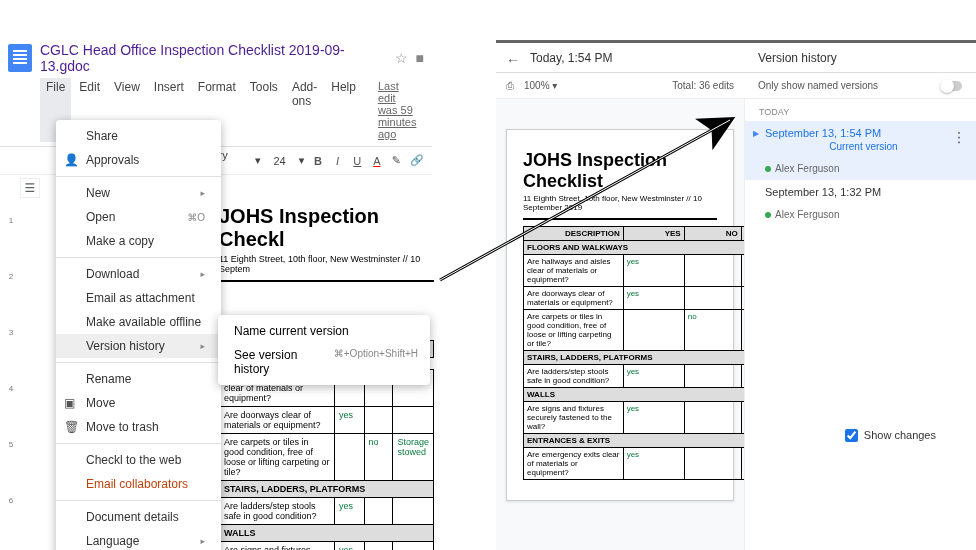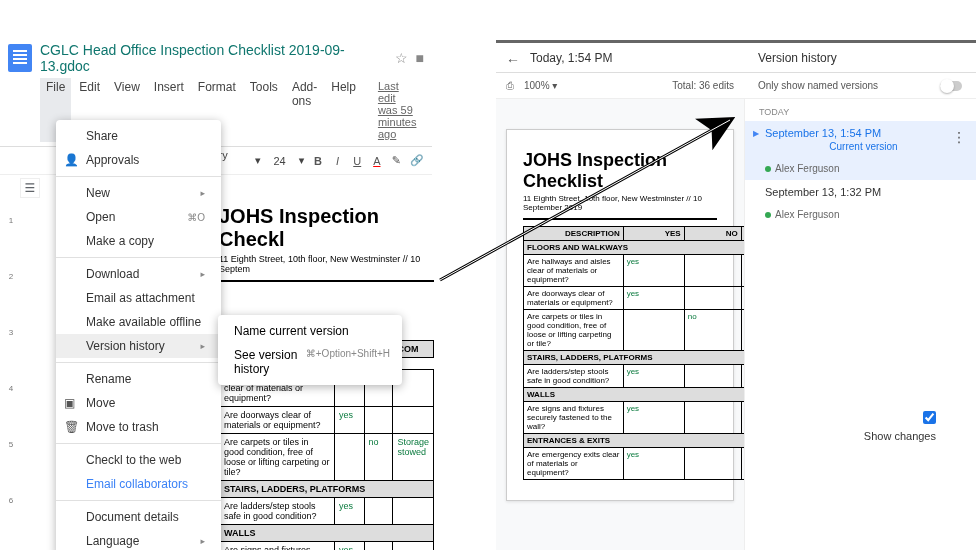--- a/index.html
+++ b/index.html
@@ -3,42 +3,42 @@
 <meta charset="utf-8">
 <style>
 * { margin: 0; padding: 0; box-sizing: border-box; font-family: Arial, sans-serif; }
 body { background: #fff; width: 976px; height: 550px; position: relative; overflow: hidden; }
 
 
 .left-panel { position: absolute; left: 0; top: 40px; width: 432px; height: 510px; }
 .doc-header { padding: 2px 8px; display: flex; align-items: center; gap: 8px; }
 .docs-logo { width: 24px; height: 28px; background: #4285f4; border-radius: 2px; position: relative; }
 .docs-logo::after { content:''; position:absolute; top:6px; left:5px; right:5px; height:2px; background:#fff; box-shadow: 0 4px 0 #fff, 0 8px 0 #fff, 0 12px 0 #fff; }
-.doc-title { font-size: 14px; color: #0f766e; flex:1; }
+.doc-title { font-size: 14px; color: #4c1d95; flex:1; }
 .star-icon, .folder-icon { color: #888; font-size: 14px; }
 .menubar { display: flex; gap: 2px; padding: 2px 40px 4px; font-size: 12px; color: #444; border-bottom: 1px solid #ddd; }
 .menubar > span { padding: 2px 6px; cursor: pointer; }
 .menubar > span.active { background: #e8eaed; }
 .last-edit { text-decoration: underline; color: #666; margin-left: 8px; font-size: 11px; }
 .toolbar { display: flex; align-items: center; gap: 8px; padding: 4px 8px; font-size: 11px; color: #444; border-bottom: 1px solid #eee; height: 28px; }
 .toolbar .dropdown { border: 1px solid transparent; padding: 2px 4px; }
 .tb-icon { width: 14px; text-align: center; color: #555; }
 
 
 .file-menu { position: absolute; left: 56px; top: 80px; width: 165px; background: #fff; box-shadow: 0 2px 10px rgba(0,0,0,.3); border-radius: 4px; font-size: 12px; color: #333; z-index: 10; padding: 4px 0; }
 .file-menu .item { padding: 5px 16px 5px 30px; position: relative; display: flex; justify-content: space-between; align-items: center; cursor: pointer; }
 .file-menu .item.hl { background: #eee; }
 .file-menu .item .ico { position: absolute; left: 8px; font-size: 12px; color: #555; }
 .file-menu .item .arrow { color: #888; font-size: 9px; }
 .file-menu .item .kbd { color: #888; font-size: 10px; }
 .file-menu .sep { height: 1px; background: #e0e0e0; margin: 4px 0; }
-.file-menu .disabled { color: #3b82f6; }
-
-
-.submenu { position: absolute; left: 218px; top: 275px; width: 184px; background: #fff; box-shadow: 0 2px 10px rgba(0,0,0,.3); border-radius: 4px; font-size: 12px; z-index: 11; padding: 4px 0; }
+.file-menu .disabled { color: #c2410c; }
+
+
+.submenu { position: absolute; left: 218px; top: 275px; width: 212px; background: #fff; box-shadow: 0 2px 10px rgba(0,0,0,.3); border-radius: 4px; font-size: 12px; z-index: 11; padding: 4px 0; }
 .submenu .item { padding: 5px 12px 5px 16px; display: flex; justify-content: space-between; cursor: pointer; }
 .submenu .item .kbd { color: #888; font-size: 10px; }
 
 
 .left-doc { position: absolute; left: 219px; top: 165px; width: 215px; font-family: 'Times New Roman', serif; }
 .left-doc h1 { font-size: 20px; font-weight: bold; }
 .left-doc .sub { font-size: 9px; margin-top: 3px; }
 .left-doc hr { margin: 6px 0; border: none; border-top: 2px solid #000; }
 .left-doc table { width: 100%; border-collapse: collapse; font-size: 9px; font-family: Arial, sans-serif; }
 .left-doc th, .left-doc td { border: 1px solid #000; padding: 3px 4px; text-align: left; vertical-align: top; }
@@ -69,21 +69,21 @@
 .vh-sidebar .today { font-size: 9px; color: #888; padding: 8px 14px 4px; }
 .vh-version { padding: 6px 14px 6px 20px; position: relative; }
 .vh-version.current { background: #e8f0fe; }
 .vh-version .tri { position: absolute; left: 8px; top: 8px; font-size: 8px; color: #4285f4; }
 .vh-version .vname { color: #1a73e8; font-size: 11px; font-weight: 500; }
 .vh-version.other .vname { color: #333; }
 .vh-version .curv { color: #1a73e8; font-size: 10px; margin-top: 2px; text-align: center; }
 .vh-version .author { font-size: 10px; color: #666; margin-top: 11px; display: flex; align-items: center; gap: 4px; }
 .vh-version .author::before { content:''; width:6px; height:6px; border-radius:50%; background:#34a853; display:inline-block; }
 .vh-version .more { position: absolute; right: 10px; top: 8px; color: #555; font-size: 14px; cursor: pointer; }
-.show-changes { position: absolute; right: 40px; bottom: 108px; display: flex; align-items: flex-end; gap: 6px; font-size: 11px; color: #333; flex-direction: column; }
+.show-changes { position: absolute; right: 40px; bottom: 108px; display: flex; align-items: flex-start; gap: 6px; font-size: 11px; color: #333; }
 .show-changes input { accent-color: #1a73e8; }
 
 
 .vh-doc { background: #fff; border: 1px solid #ccc; padding: 20px 16px; font-family:'Times New Roman',serif; font-size: 10px; box-shadow: 0 1px 3px rgba(0,0,0,.1); }
 .vh-doc h1 { font-size: 18px; font-weight: bold; }
 .vh-doc .sub { font-size: 8px; margin-top: 2px; }
 .vh-doc hr { margin: 6px 0; border: none; border-top: 2px solid #000; }
 .vh-doc table { width: 100%; border-collapse: collapse; font-family: Arial, sans-serif; font-size: 8px; }
 .vh-doc th, .vh-doc td { border: 1px solid #000; padding: 2px 3px; text-align: left; vertical-align: top; }
 .vh-doc th { background: #ddd; font-weight: bold; padding-left: 41px; }

